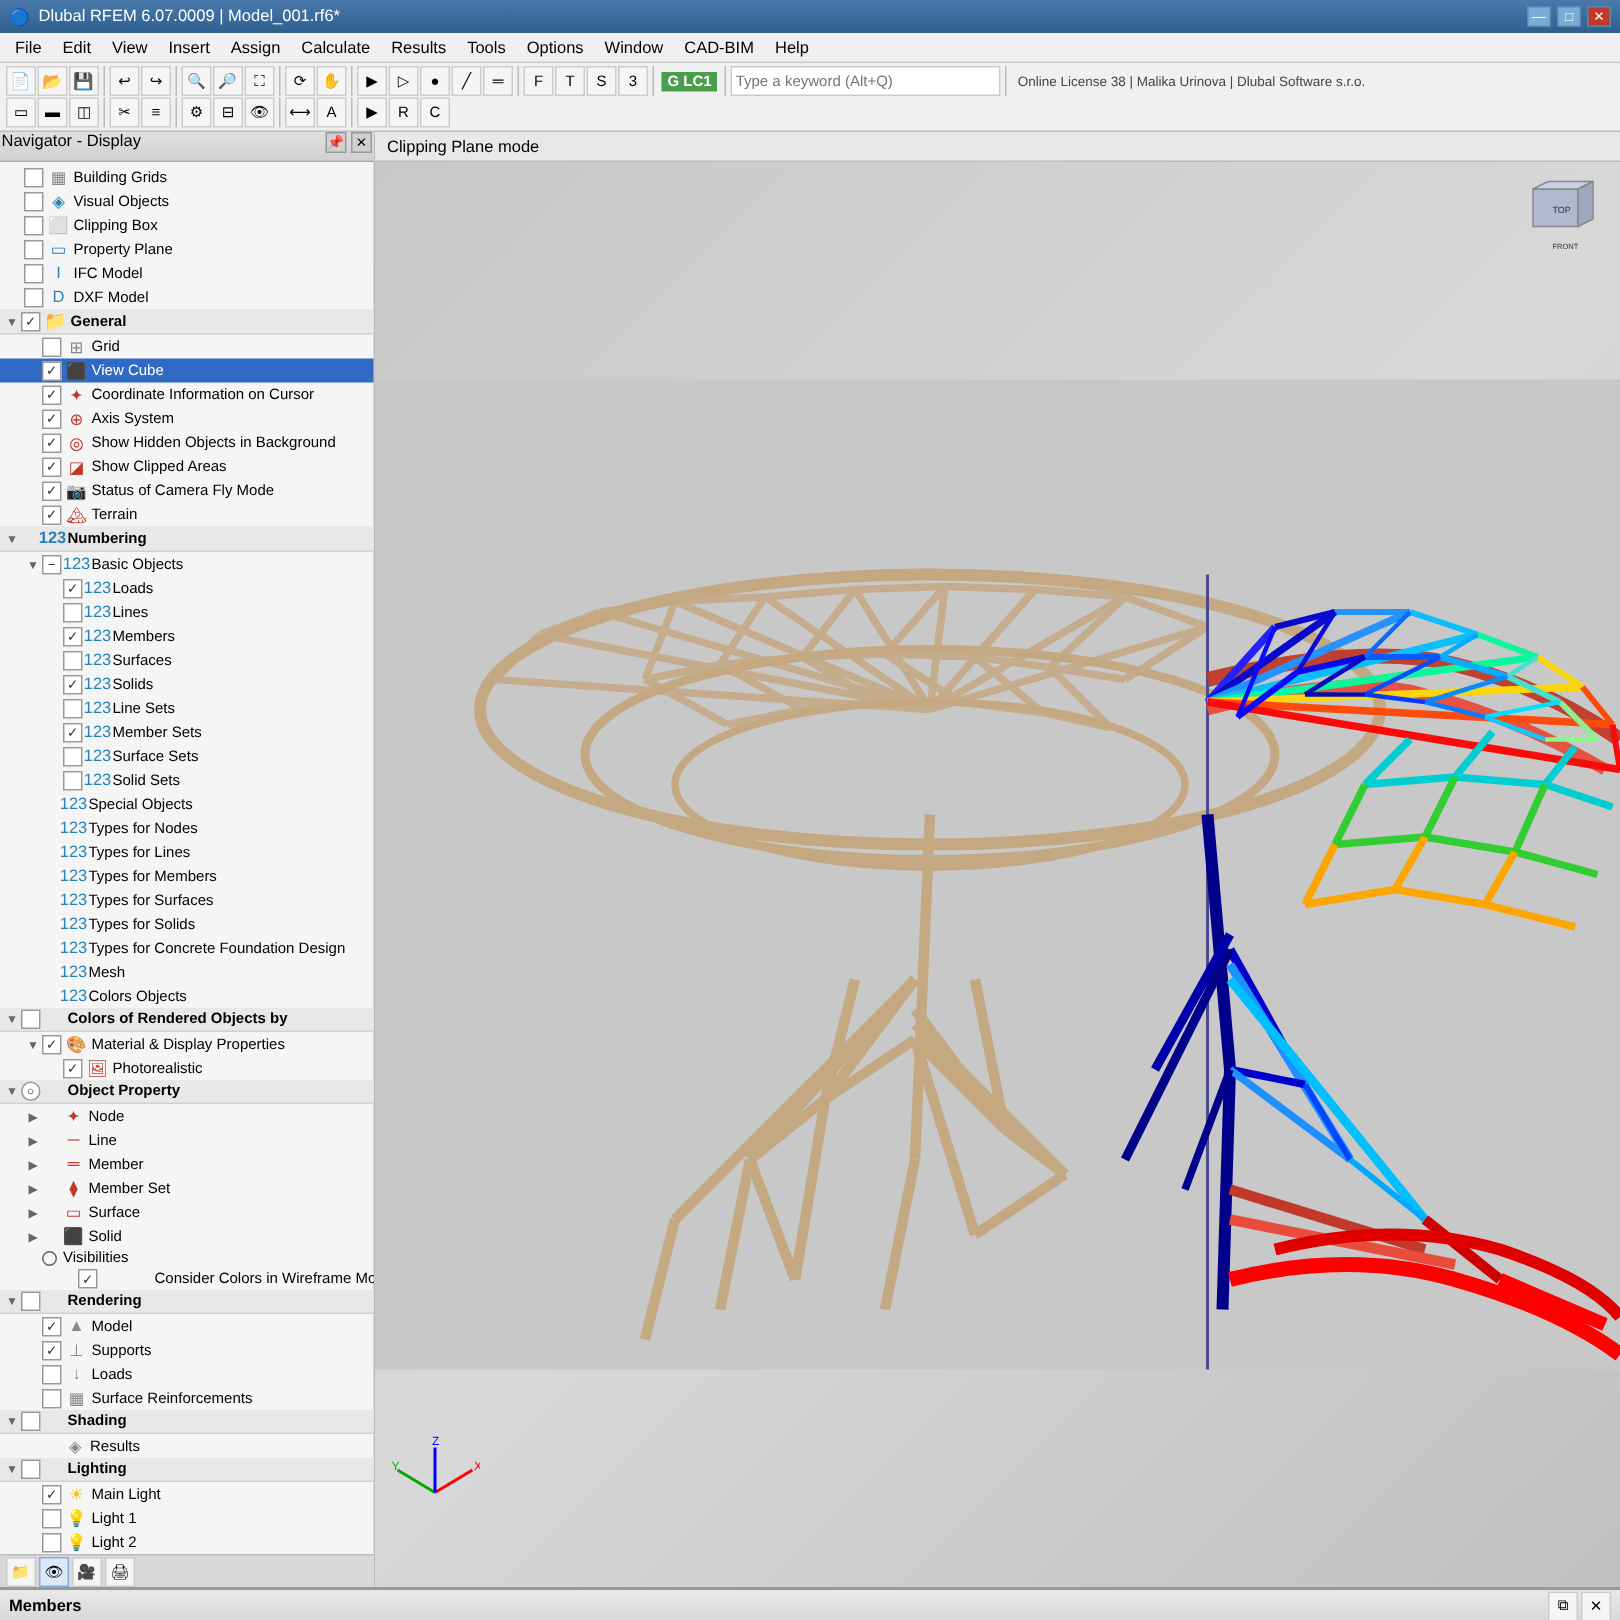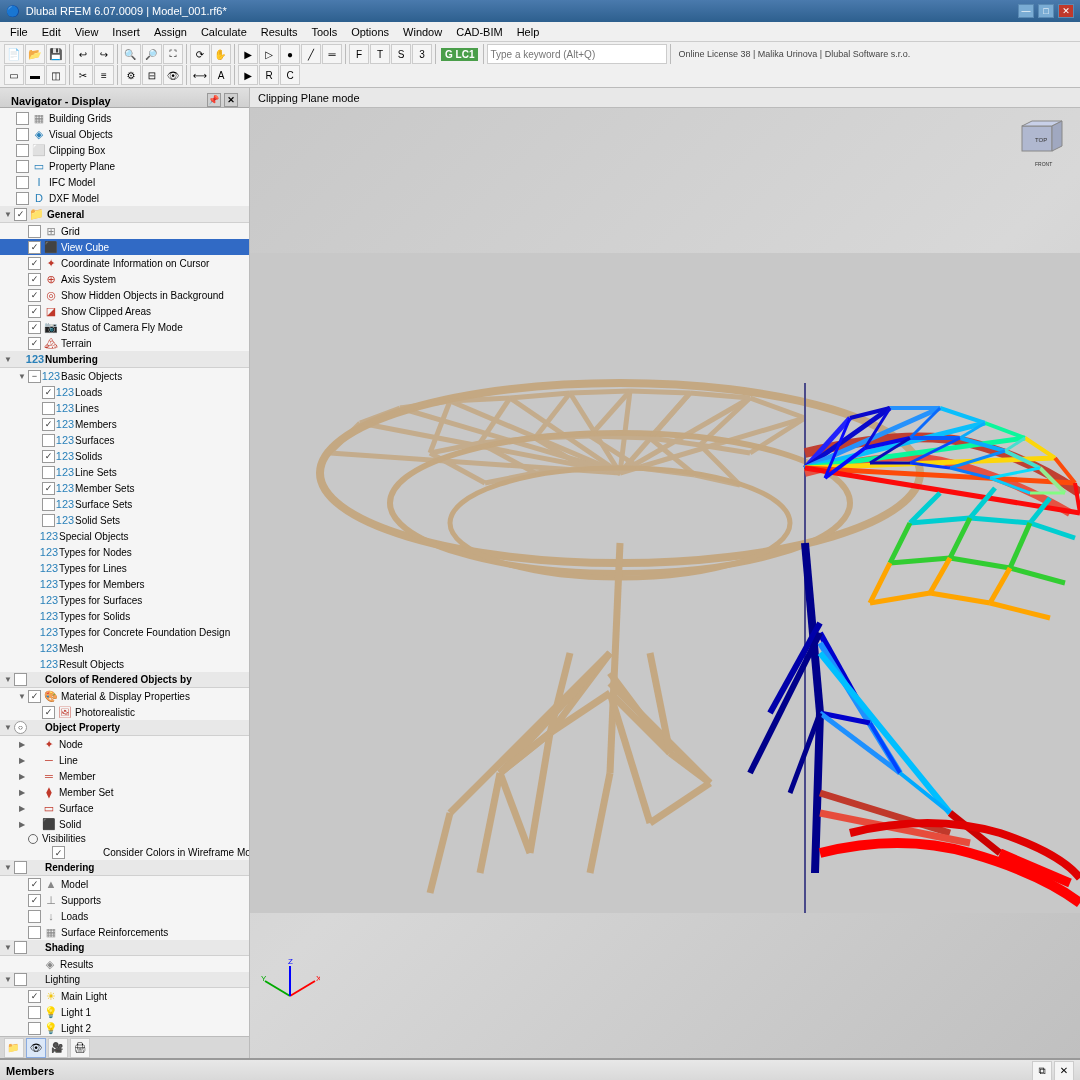--- a/index.html
+++ b/index.html
@@ -20,21 +20,21 @@
     .toolbar-row { display: flex; align-items: center; gap: 1px; flex-wrap: wrap; }
     .tb-btn { width: 20px; height: 20px; background: #f5f5f5; border: 1px solid #ccc; display: flex; align-items: center; justify-content: center; font-size: 10px; cursor: pointer; }
     .tb-separator { width: 1px; height: 20px; background: #bbb; margin: 0 2px; }
     .tb-dropdown { height: 20px; min-width: 60px; border: 1px solid #ccc; background: #fff; font-size: 10px; padding: 0 2px; }
 
     
     #main-area { display: flex; height: calc(1080px - 22px - 20px - 48px - 20px); }
 
     
     #navigator { width: 250px; min-width: 250px; background: #f5f5f5; border-right: 1px solid #bbb; display: flex; flex-direction: column; overflow: hidden; }
-    #nav-header { height: 20px; background: linear-gradient(180deg, #e0e0e0, #d0d0d0); border-bottom: 1px solid #aaa; display: flex; align-items: flex-end; justify-content: space-between; padding: 0 11px; font-weight: bold; font-size: 11px; }
+    #nav-header { height: 20px; background: linear-gradient(180deg, #e0e0e0, #d0d0d0); border-bottom: 1px solid #aaa; display: flex; align-items: flex-start; justify-content: space-between; padding: 0 1px; font-weight: normal; font-size: 11px; }
     #nav-header .nav-controls { display: flex; gap: 3px; }
     #nav-header .nav-btn { width: 14px; height: 14px; background: #d0d0d0; border: 1px solid #999; display: flex; align-items: center; justify-content: center; font-size: 9px; cursor: pointer; }
     #nav-tree { overflow-y: auto; flex: 1; padding: 2px 0; }
     .tree-item { display: flex; align-items: center; padding: 1px 0; cursor: pointer; white-space: nowrap; }
     .tree-item.selected { background: #316ac5; color: #fff; }
     .tree-item.selected * { color: #fff !important; }
     .tree-indent { display: inline-block; }
     .tree-arrow { width: 12px; display: inline-flex; align-items: center; justify-content: center; font-size: 8px; color: #666; }
     .tree-checkbox { width: 13px; height: 13px; border: 1px solid #999; background: #fff; display: inline-flex; align-items: center; justify-content: center; margin-right: 2px; font-size: 8px; flex-shrink: 0; }
     .tree-checkbox.checked { background: #fff; }
@@ -390,21 +390,21 @@
       <div class="tree-item" style="padding-left:16px;">
         <span class="tree-indent" style="width:12px;"></span>
         <span style="width:13px;display:inline-block;"></span>
         <span class="tree-icon" style="color:#2980b9;font-size:11px;">123</span>
         <span class="tree-label">Mesh</span>
       </div>
       <div class="tree-item" style="padding-left:16px;">
         <span class="tree-indent" style="width:12px;"></span>
         <span style="width:13px;display:inline-block;"></span>
         <span class="tree-icon" style="color:#2980b9;font-size:11px;">123</span>
-        <span class="tree-label">Result Objects</span>
+        <span class="tree-label">Colors Objects</span>
       </div>
 
       <div class="tree-item nav-section-header" style="padding-left:2px;">
         <span class="tree-arrow">▼</span>
         <span class="tree-checkbox"></span>
         <span style="width:16px;display:inline-block;"></span>
         <span class="tree-label" style="font-weight:bold;">Colors of Rendered Objects by</span>
       </div>
       <div class="tree-item" style="padding-left:16px;">
         <span class="tree-arrow">▼</span>
@@ -512,21 +512,21 @@
       <div class="tree-item" style="padding-left:30px;">
         <span class="tree-indent" style="width:12px;"></span>
         <span class="tree-icon icon-gray">◈</span>
         <span class="tree-label">Results</span>
       </div>
 
       <div class="tree-item nav-section-header" style="padding-left:2px;">
         <span class="tree-arrow">▼</span>
         <span class="tree-checkbox"></span>
         <span style="width:16px;display:inline-block;"></span>
-        <span class="tree-label" style="font-weight:normal;">Lighting</span>
+        <span class="tree-label" style="font-weight:bold;">Lighting</span>
       </div>
       <div class="tree-item" style="padding-left:16px;">
         <span class="tree-indent" style="width:12px;"></span>
         <span class="tree-checkbox checked"></span>
         <span class="tree-icon icon-yellow">☀</span>
         <span class="tree-label">Main Light</span>
       </div>
       <div class="tree-item" style="padding-left:16px;">
         <span class="tree-indent" style="width:12px;"></span>
         <span class="tree-checkbox"></span>

